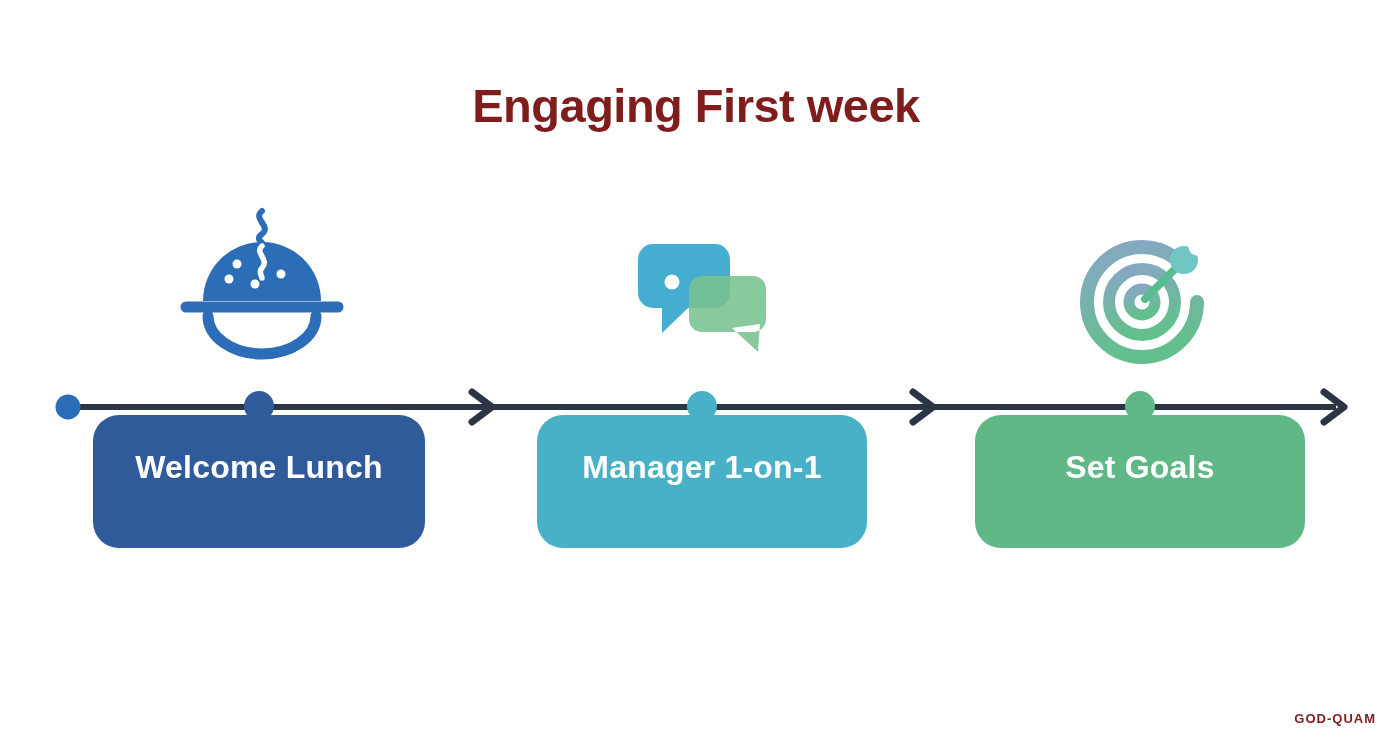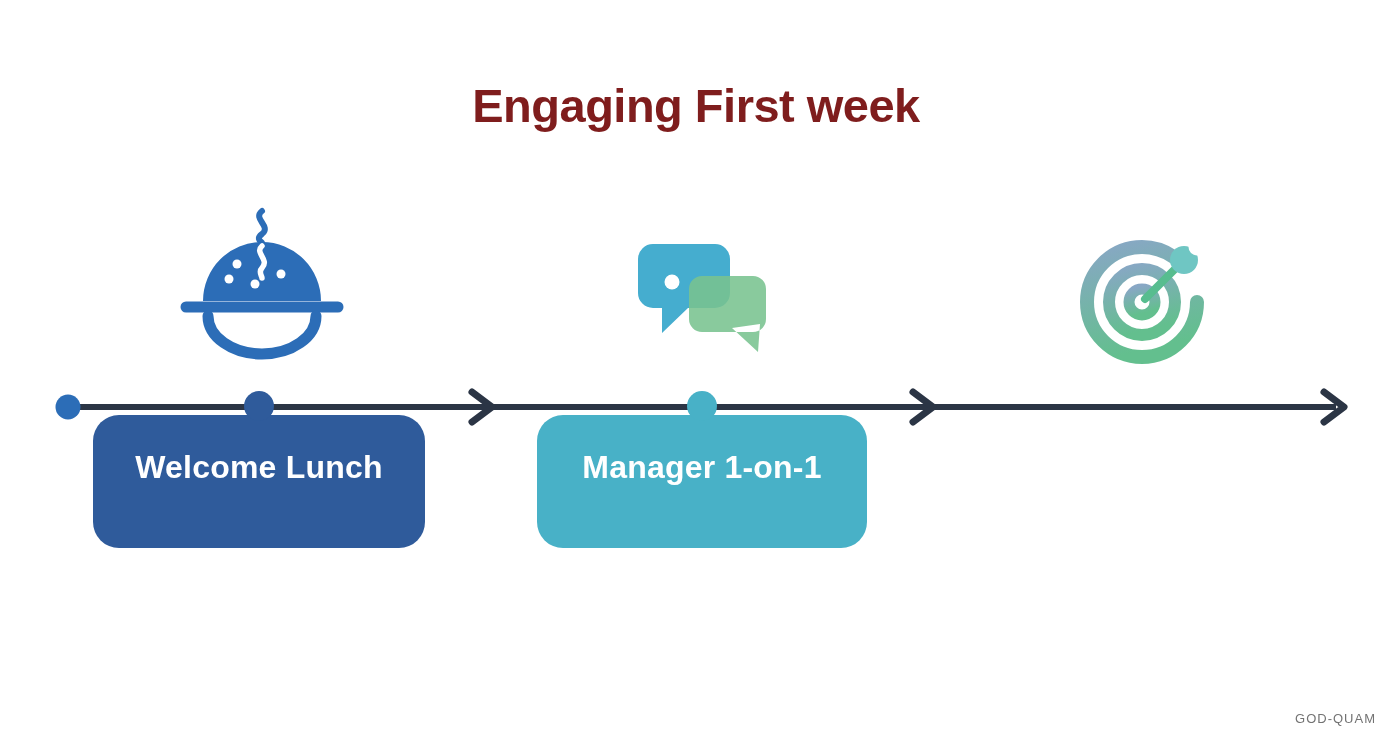--- a/index.html
+++ b/index.html
@@ -28,21 +28,21 @@
     width:30px;height:30px;border-radius:50%;background:inherit;
   }
   .step-label{
     font-size:32px;font-weight:700;letter-spacing:0.2px;color:#ffffff;
   }
   .step--blue{left:93px;width:332px;background:#2f5b9b;}
   .step--teal{left:537px;width:330px;background:#48b1c7;}
   .step--green{left:975px;width:330px;background:#60b886;}
   .watermark{
     position:absolute;right:16px;bottom:26px;
-    font-size:13px;font-weight:400;letter-spacing:1px;color:#737373;text-align:right;
+    font-size:13px;font-weight:700;letter-spacing:1px;color:#7f1d1d;text-align:right;
   }
 </style>
 </head>
 <body>
 
 <div class="canvas">
 
   <h1 class="title">Engaging First week</h1>
 
   <div class="icon icon-bowl">
@@ -91,16 +91,19 @@
     <polyline points="913,14 933,29 913,44" fill="none" stroke="#2b3545" stroke-width="7" stroke-linecap="round" stroke-linejoin="round"></polyline>
     <polyline points="1324,14 1344,29 1324,44" fill="none" stroke="#2b3545" stroke-width="7" stroke-linecap="round" stroke-linejoin="round"></polyline>
   </svg>
 
   <div class="step step--blue">
     <span class="step-label">Welcome Lunch</span>
   </div>
   <div class="step step--teal">
     <span class="step-label">Manager 1-on-1</span>
   </div>
+  <div class="step step--green">
+    <span class="step-label">Set Goals</span>
+  </div>
 
   <div class="watermark">GOD-QUAM</div>
 
 </div>
 
 </body></html>

